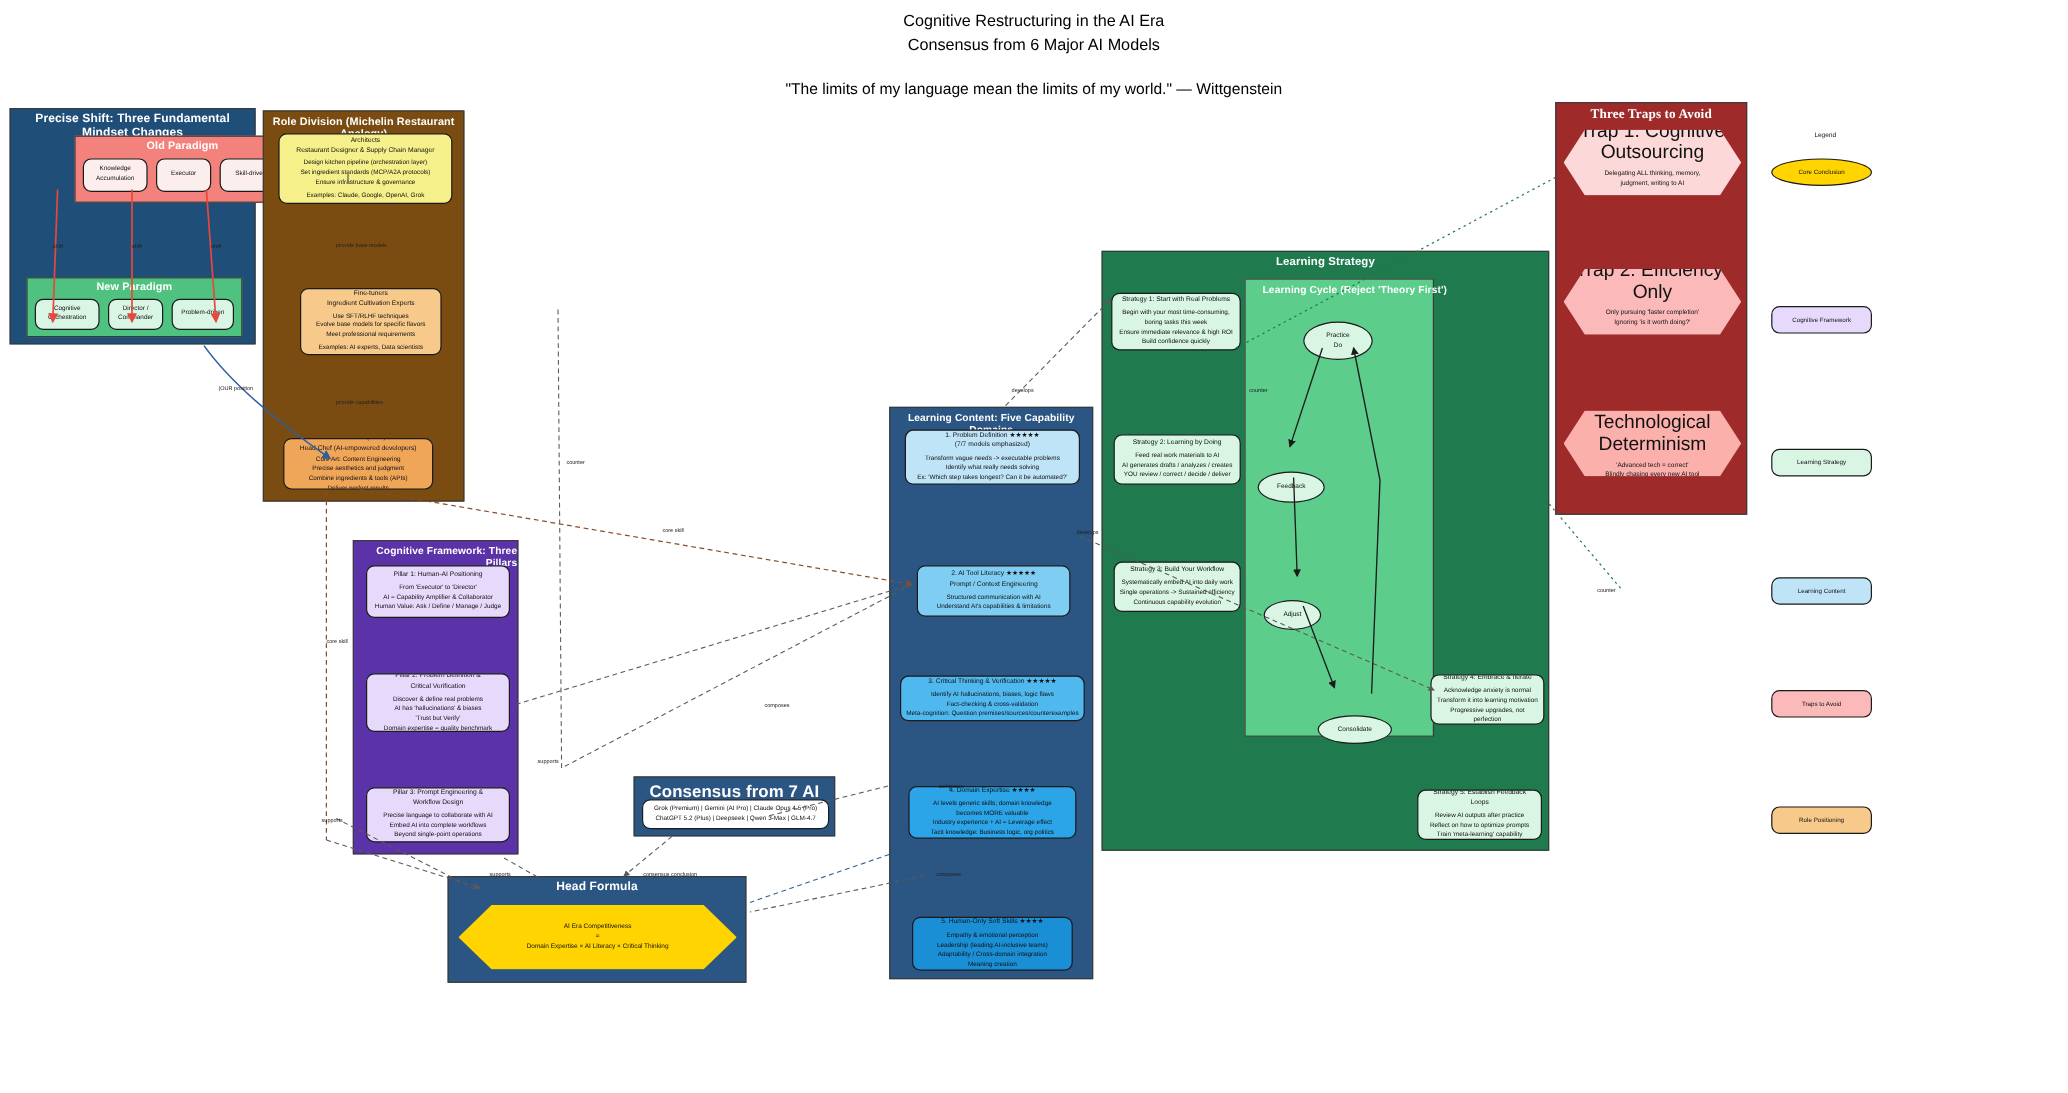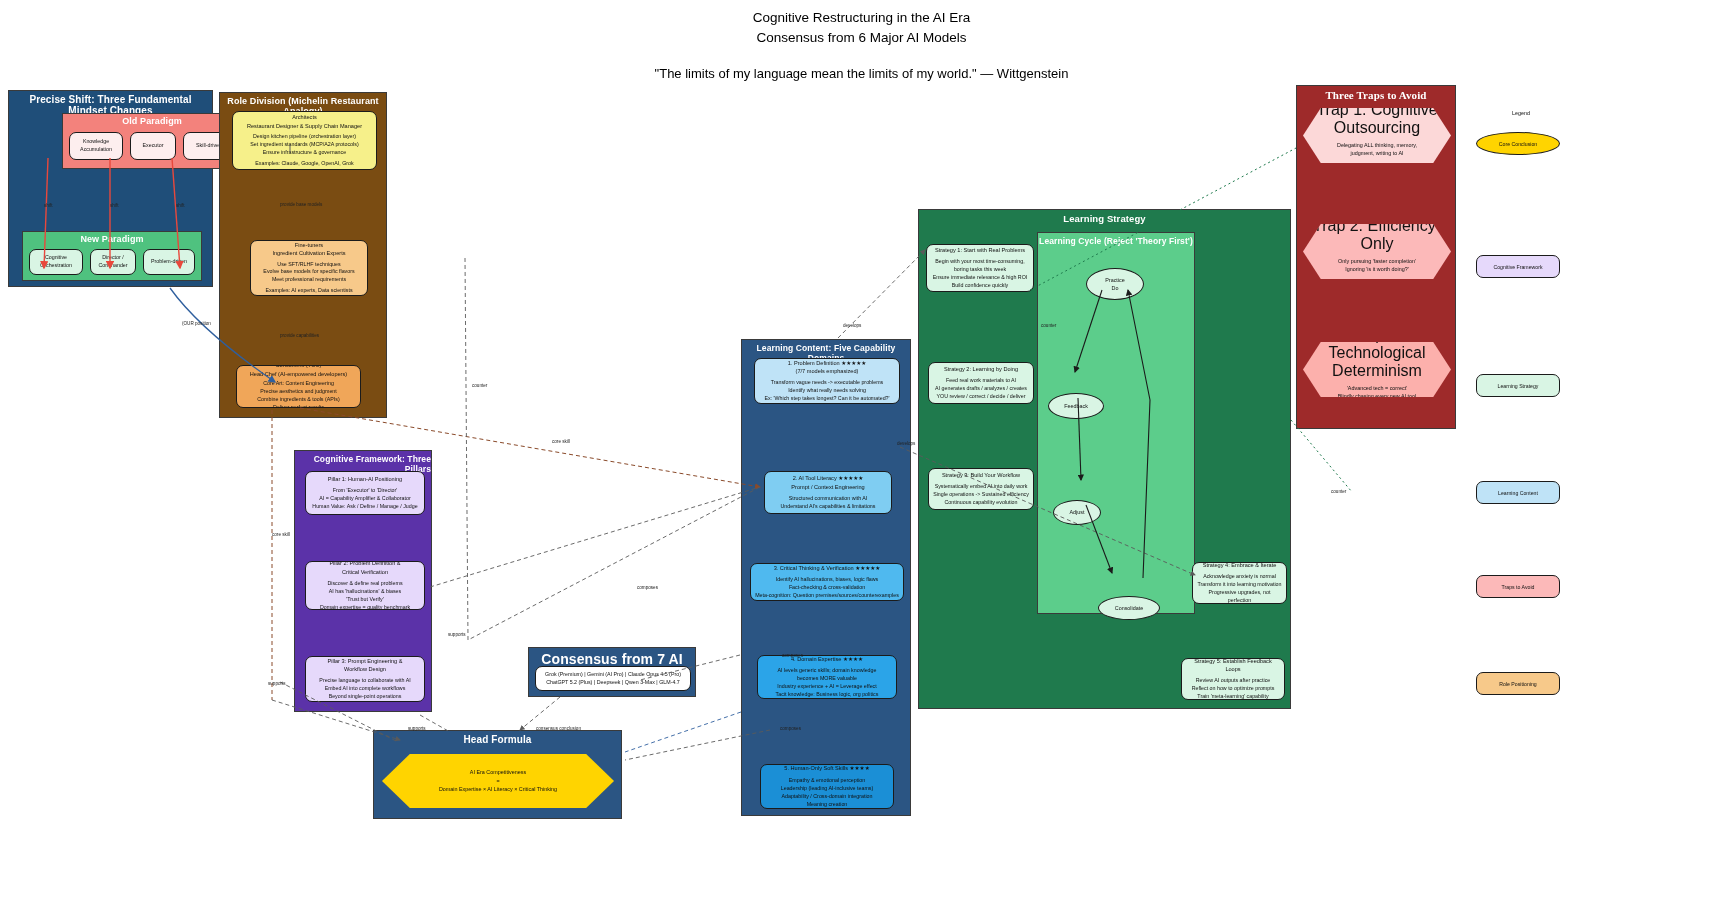--- a/index.html
+++ b/index.html
@@ -9,21 +9,21 @@
   .abs{position:absolute;box-sizing:border-box;}
 
   
   #title{left:0;top:8px;width:1723px;text-align:center;font-size:13.5px;line-height:1.45;color:#000;}
   #quote{left:0;top:66px;width:1723px;text-align:center;font-size:13px;color:#000;}
 
   
   .cluster{border:1px solid #3a3a3a;}
   .cluster-title{position:absolute;left:0;top:3px;width:100%;text-align:center;
      font-size:11.5px;font-weight:bold;color:#fff;letter-spacing:.1px;}
-  .cluster-title.dark{color:#1a1a1a;}
+  .cluster-title.dark{color:#1a1a1a;padding-left:13px;}
 
   
   .node{border:1px solid #1b1b1b;border-radius:7px;display:flex;align-items:center;
         justify-content:center;text-align:center;padding:3px 4px;overflow:hidden;}
   .node .ntxt{font-size:5.3px;line-height:1.5;white-space:pre-line;}
   .node .nhead{font-size:5.6px;line-height:1.5;white-space:pre-line;}
 
   .ellipse{border:1px solid #1b1b1b;border-radius:50%;display:flex;align-items:center;
         justify-content:center;text-align:center;}
   .ellipse .ntxt{font-size:5.4px;line-height:1.5;white-space:pre-line;}

